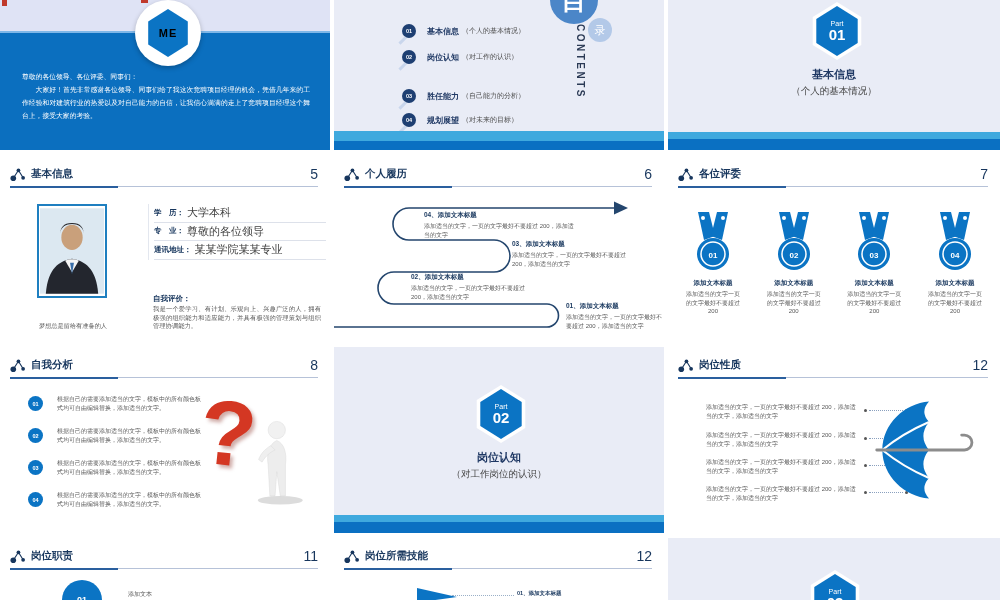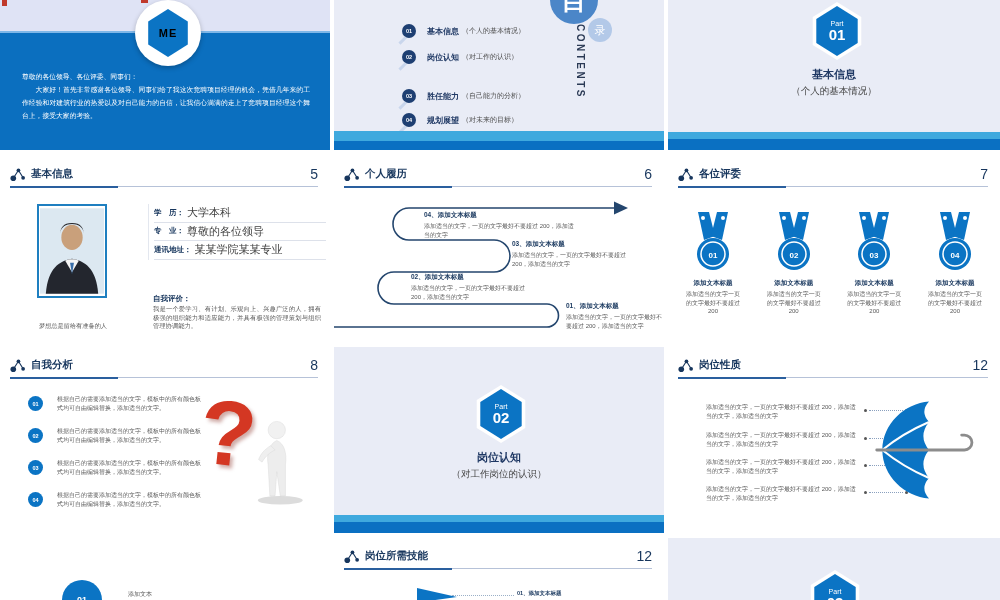--- a/index.html
+++ b/index.html
@@ -397,20 +397,30 @@
     <svg width="112" height="118" viewBox="0 0 120 120" style="position:absolute;left:205px;top:44px">
       <g transform="rotate(-90 60 60)">
         <path d="M60,10 C32,10 10,34 8,60 Q19,50 30,60 Q45,48 60,60 Q75,48 90,60 Q101,50 112,60 C110,34 88,10 60,10 Z" fill="#0b74c4"></path>
         <path d="M60,10 Q42,32 30,60 M60,10 Q78,32 90,60 M60,10 L60,60" stroke="#fff" stroke-width="2.2" fill="none"></path>
         <path d="M60,4 L60,98 a8,8 0 0 0 16,0 v-3" stroke="#8c8c8c" stroke-width="3" fill="none" stroke-linecap="round"></path>
       </g>
     </svg>
   </div>
 
   <div class="slide r4 c1">
+    <div class="chead">
+      <svg class="hicon" width="15" height="15" viewBox="0 0 16 15">
+        <path d="M3.5,11.5 L9,3 L14,11" stroke="#17365d" stroke-width="1.2" fill="none"></path>
+        <circle cx="3.5" cy="11.5" r="3" fill="#17365d"></circle>
+          <circle cx="9" cy="3" r="2" fill="#17365d"></circle>
+          <circle cx="14" cy="11" r="2" fill="#17365d"></circle>
+      </svg>
+      <span class="htitle">岗位职责</span>
+      <span class="hpage">11</span>
+    </div>
     <div class="duty-circle">01</div>
     <div class="duty-text">添加文本</div>
   </div>
 
   <div class="slide r4 c2">
     <div class="chead">
       <svg class="hicon" width="15" height="15" viewBox="0 0 16 15">
         <path d="M3.5,11.5 L9,3 L14,11" stroke="#17365d" stroke-width="1.2" fill="none"></path>
         <circle cx="3.5" cy="11.5" r="3" fill="#17365d"></circle>
           <circle cx="9" cy="3" r="2" fill="#17365d"></circle>

